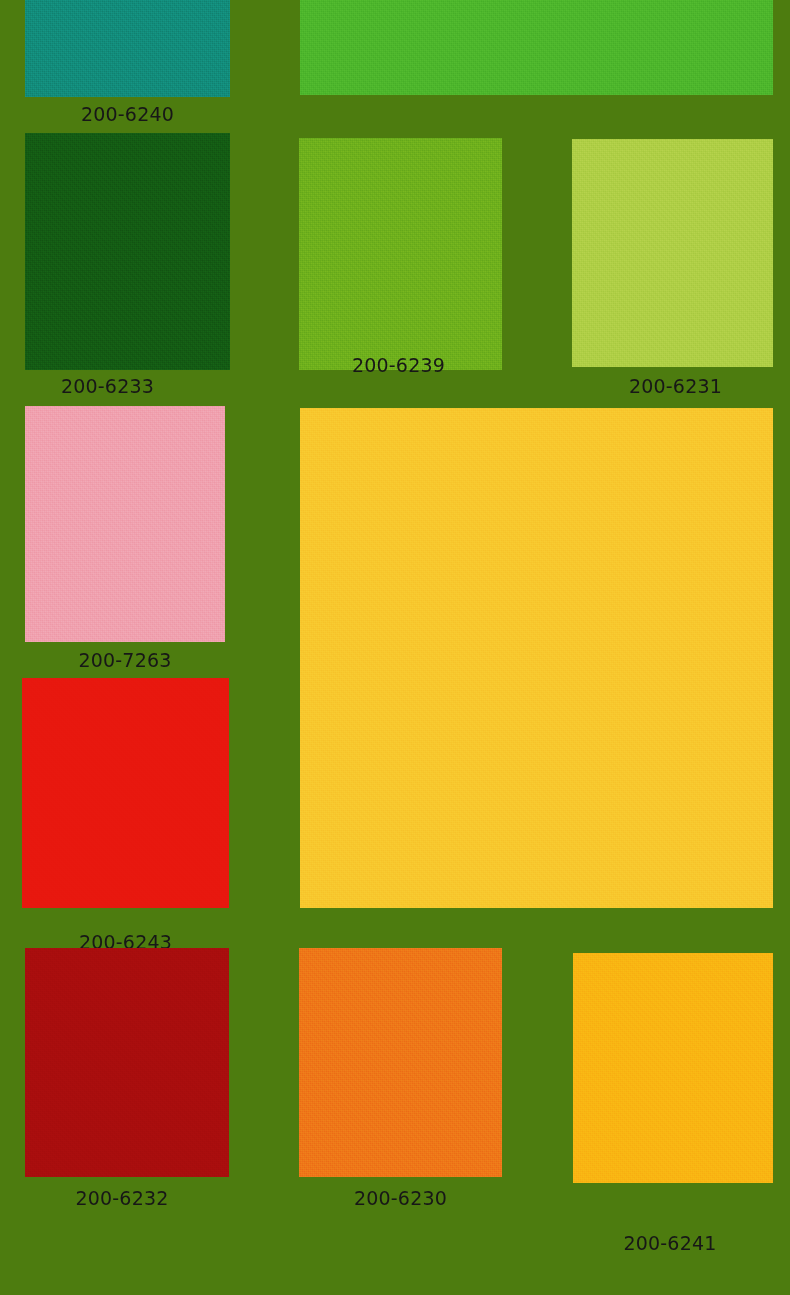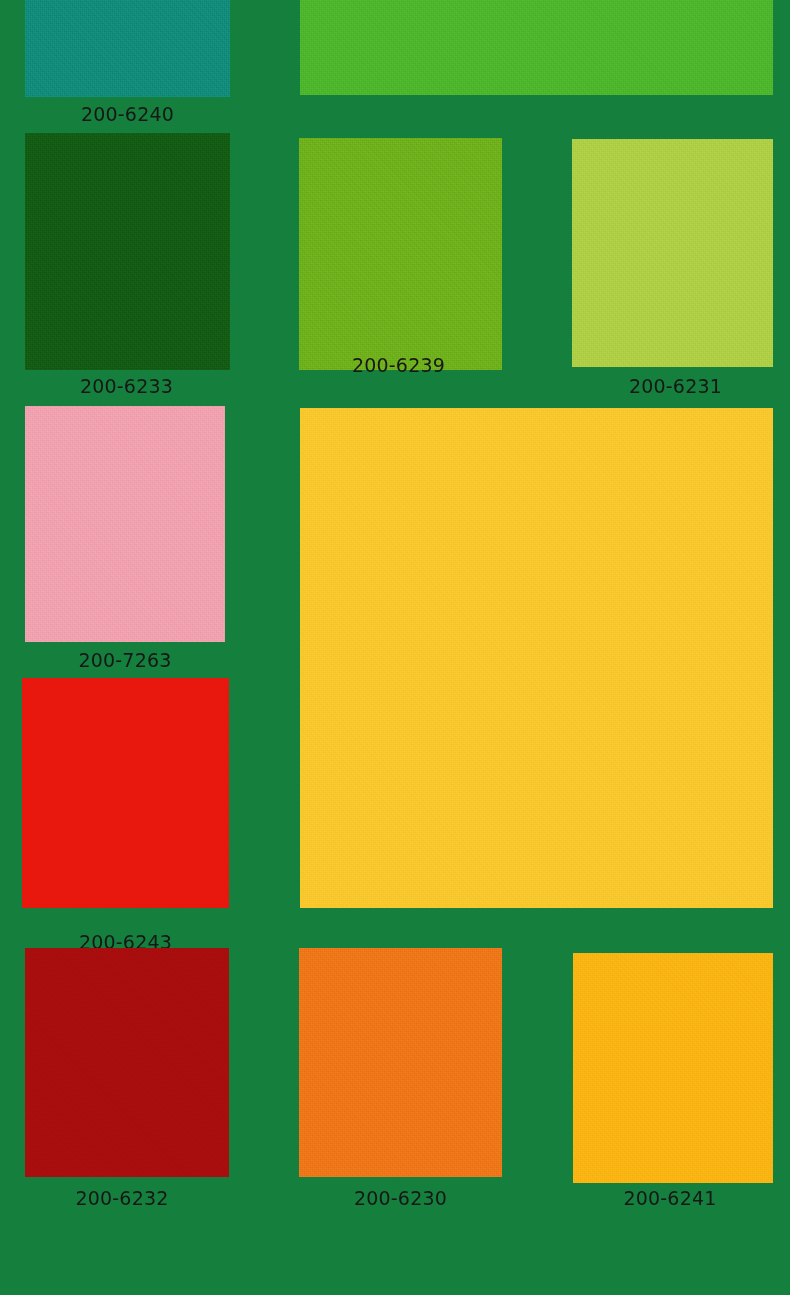--- a/index.html
+++ b/index.html
@@ -60,32 +60,32 @@
     font-size: 19px;
     line-height: 1;
     letter-spacing: 0.2px;
     white-space: nowrap;
     font-family: "DejaVu Sans", "Liberation Sans", sans-serif;
   }
 </style>
 </head>
 <body>
 
-<div id="page" style="background: #15803d; width: 790px; height: 1295px;">
+<div id="page" style="background: #4d7c0f; width: 790px; height: 1295px;">
     <div class="swatch" style="left: 25px; top: 0px; width: 205px; height: 97px; background: rgb(18, 138, 121);">
       <div class="tex"></div>
     </div>
     <div class="label" style="left: 25px; top: 105px; width: 205px; color: rgb(23, 23, 23);">200-6240</div>
     <div class="swatch" style="left: 300px; top: 0px; width: 473px; height: 95px; background: rgb(76, 181, 43);">
       <div class="tex"></div>
     </div>
     <div class="swatch" style="left: 25px; top: 133px; width: 205px; height: 237px; background: rgb(19, 90, 19);">
       <div class="tex"></div>
     </div>
-    <div class="label" style="left: 24px; top: 377px; width: 205px; color: rgb(23, 23, 23); text-align: center;">200-6233</div>
+    <div class="label" style="left: 5px; top: 377px; width: 205px; color: rgb(23, 23, 23); text-align: center;">200-6233</div>
     <div class="swatch" style="left: 299px; top: 138px; width: 203px; height: 232px; background: rgb(109, 175, 28);">
       <div class="tex"></div>
     </div>
     <div class="label" style="left: 297px; top: 356px; width: 203px; color: rgb(23, 23, 23);">200-6239</div>
     <div class="swatch" style="left: 572px; top: 139px; width: 201px; height: 228px; background: rgb(174, 206, 69);">
       <div class="tex"></div>
     </div>
     <div class="label" style="left: 575px; top: 377px; width: 201px; color: rgb(23, 23, 23);">200-6231</div>
     <div class="swatch" style="left: 25px; top: 406px; width: 200px; height: 236px; background: rgb(240, 160, 174);">
       <div class="tex"></div>
@@ -102,14 +102,14 @@
       <div class="tex"></div>
     </div>
     <div class="label" style="left: 20px; top: 1189px; width: 204px; color: rgb(23, 23, 23);">200-6232</div>
     <div class="swatch" style="left: 299px; top: 948px; width: 203px; height: 229px; background: rgb(238, 117, 24);">
       <div class="tex"></div>
     </div>
     <div class="label" style="left: 299px; top: 1189px; width: 203px; color: rgb(23, 23, 23);">200-6230</div>
     <div class="swatch" style="left: 573px; top: 953px; width: 200px; height: 230px; background: rgb(249, 180, 18);">
       <div class="tex"></div>
     </div>
-    <div class="label" style="left: 570px; top: 1189px; width: 200px; color: rgb(23, 23, 23);">200-6241</div>
+    <div class="label" style="left: 570px; top: 1234px; width: 200px; color: rgb(23, 23, 23);">200-6241</div>
   </div>
 
 </body></html>

